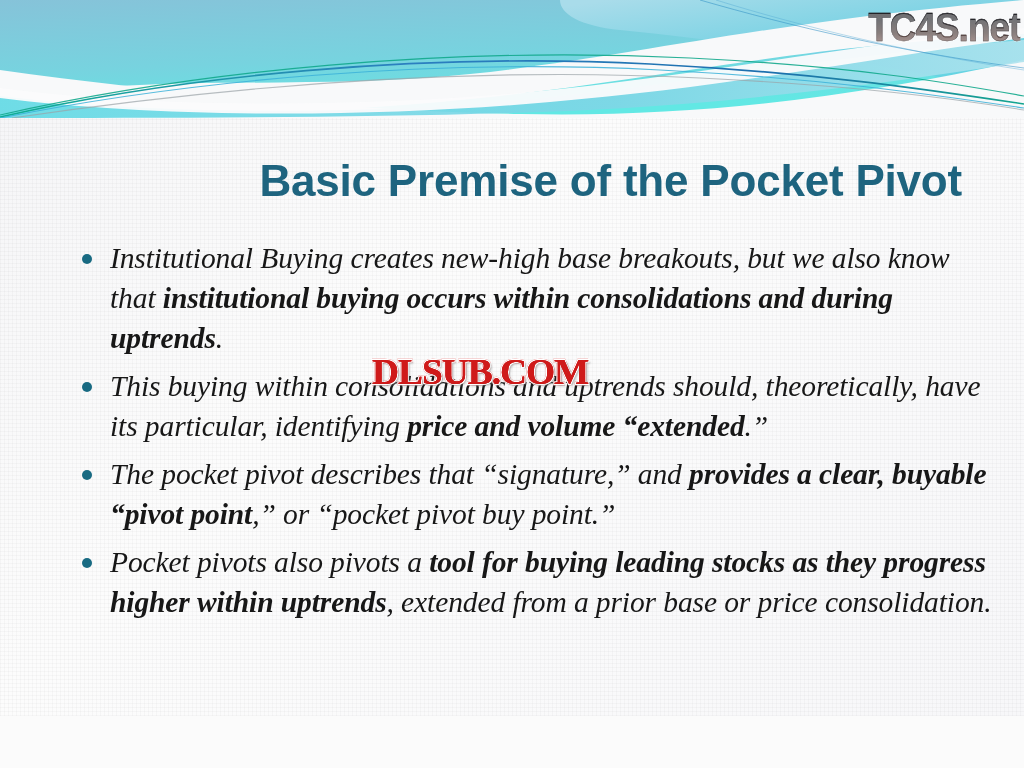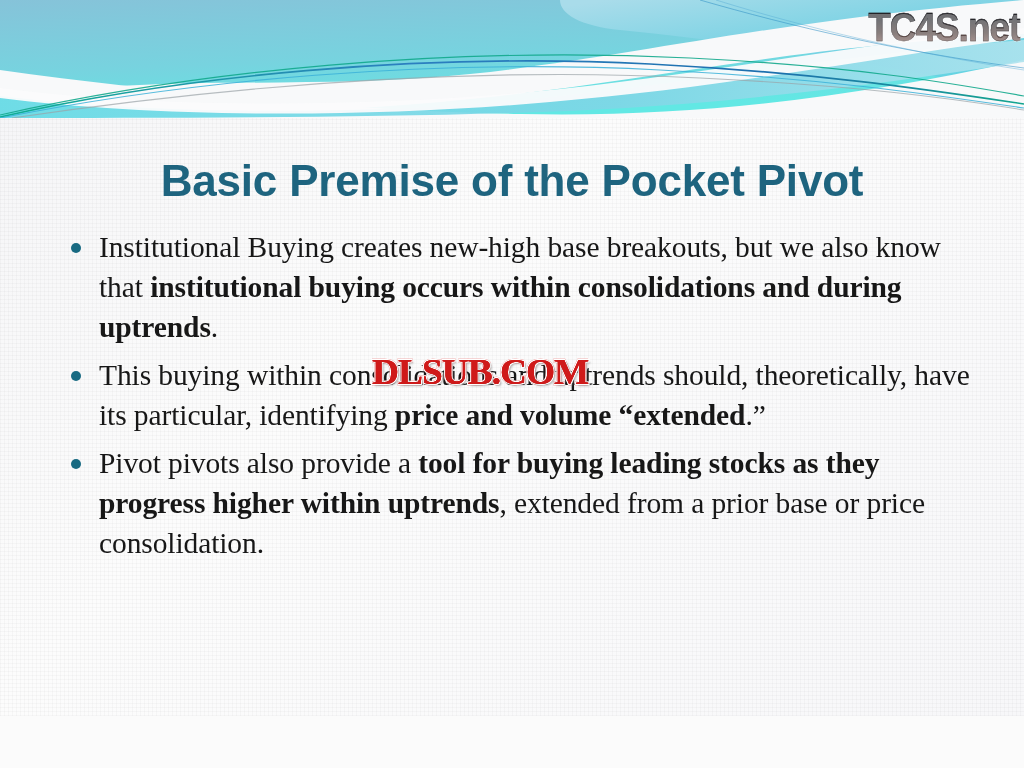--- a/index.html
+++ b/index.html
@@ -57,38 +57,39 @@
     text-shadow: 0 1px 0 rgba(255,255,255,0.35);
     -webkit-text-stroke: 0.4px rgba(30,30,34,0.55);
   }
 
   
   #slide-title {
     position: absolute;
     left: 62px;
     top: 126px;
     width: 900px;
-    text-align: center;
+    text-align: right;
     font-family: "Liberation Sans", sans-serif;
     font-weight: bold;
     font-size: 44px;
     line-height: 52px;
     color: #1e647f;
     letter-spacing: -0.2px;
   }
 
   
   #bullet-list {
     position: absolute;
     left: 52px;
     top: 222px;
     width: 930px;
     list-style: none;
-    margin: 5px;
+    margin: 16px;
     padding: 0;
+    font-style: italic;
   }
   .bullet-item {
     position: relative;
     padding-left: 42px;
     margin-bottom: 8px;
     font-size: 29.5px;
     line-height: 40px;
     color: #171717;
     text-align: left;
     letter-spacing: -0.1px;
@@ -223,21 +224,22 @@
     </svg>
 
     <div id="brand-logo">TC4S.net</div>
   </div>
 
   <h1 id="slide-title" style="color: rgb(30, 100, 127);">Basic Premise of the Pocket Pivot</h1>
 
   <ul id="bullet-list">
       <li class="bullet-item"><span class="bullet-marker" style="background: rgb(24, 106, 130);"></span><span class="bullet-text"><span>Institutional Buying creates new-high base breakouts, but we also know that </span><b>institutional buying occurs within consolidations and during uptrends</b><span>.</span></span></li>
       <li class="bullet-item"><span class="bullet-marker" style="background: rgb(24, 106, 130);"></span><span class="bullet-text"><span>This buying within consolidations and uptrends should, theoretically, have its particular, identifying </span><b>price and volume “extended</b><span>.”</span></span></li>
-      <li class="bullet-item"><span class="bullet-marker" style="background: rgb(24, 106, 130);"></span><span class="bullet-text"><span>Pivot pivots also provide a </span><b>tool for buying leading stocks as they progress higher within uptrends</b><span>, extended from a prior base or price consolidation.</span></span></li>
+      <li class="bullet-item"><span class="bullet-marker" style="background: rgb(24, 106, 130);"></span><span class="bullet-text"><span>The pocket pivot describes that “signature,” and </span><b>provides a clear, buyable “pivot point</b><span>,” or “pocket pivot buy point.”</span></span></li>
+      <li class="bullet-item"><span class="bullet-marker" style="background: rgb(24, 106, 130);"></span><span class="bullet-text"><span>Pocket pivots also pivots a </span><b>tool for buying leading stocks as they progress higher within uptrends</b><span>, extended from a prior base or price consolidation.</span></span></li>
     </ul>
 
   <div id="watermark-center">
     <span class="wm-stroke">DLSUB.COM</span>
     <span class="wm-fill">DLSUB.COM</span>
   </div>
 
 
 </div>
 

